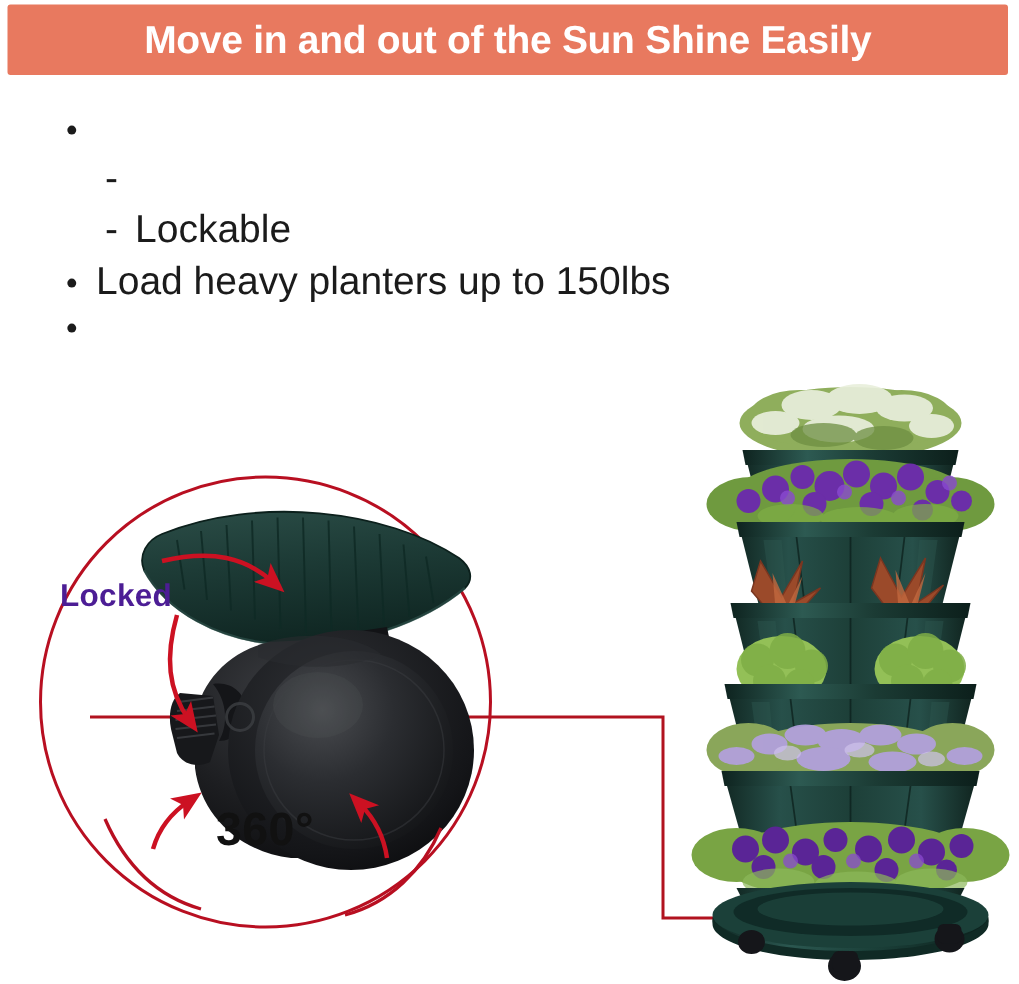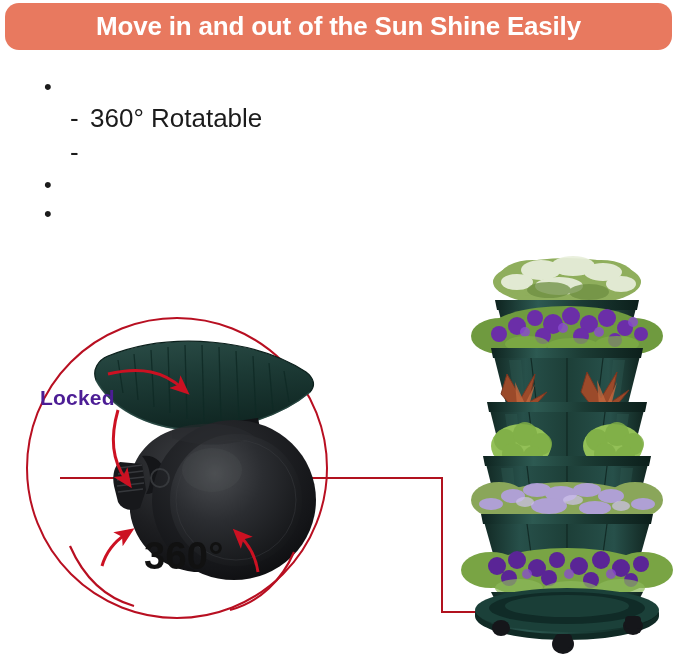--- a/index.html
+++ b/index.html
@@ -17,21 +17,21 @@
   }
 
   
   #banner {
     position: absolute;
     left: 5px;
     top: 3px;
     width: 667px;
     height: 47px;
     background: #e8795f;
-    border-radius: 14px;
+    border-radius: 2px;
     box-sizing: border-box;
     display: flex;
     align-items: center;
     justify-content: center;
   }
   #banner-title {
     color: #ffffff;
     font-size: 26px;
     font-weight: bold;
     letter-spacing: -0.2px;
@@ -84,21 +84,21 @@
     font-size: 21px;
     font-weight: bold;
     color: #4c1d95;
     letter-spacing: 0.2px;
     white-space: nowrap;
   }
   #deg-label {
     position: absolute;
     left: 144px;
     top: 535px;
-    font-size: 38px;
+    font-size: 31px;
     font-weight: bold;
     color: #111111;
     letter-spacing: 0.3px;
     white-space: nowrap;
   }
 
   
   #connector { position: absolute; left: 0; top: 0; }
 
   
@@ -117,27 +117,28 @@
 <div id="banner">
   <span id="banner-title">Move in and out of the Sun Shine Easily</span>
 </div>
 
 <div id="features">
   <div class="feat-row">
     <span class="marker dot">•</span>
   </div>
   <div class="feat-row sub">
     <span class="marker">-</span>
-    <span class="feat-text">360° Rotatable</span>
   </div>
   <div class="feat-row sub">
     <span class="marker">-</span>
+    <span class="feat-text">Lockable</span>
   </div>
   <div class="feat-row">
     <span class="marker dot">•</span>
+    <span class="feat-text">Load heavy planters up to 150lbs</span>
   </div>
   <div class="feat-row">
     <span class="marker dot">•</span>
   </div>
 </div>
 
 <svg id="connector" width="679" height="656">
   <polyline points="60,478 442,478 442,612 489,612" fill="none" stroke="#b1121f" stroke-width="2"></polyline>
   <circle cx="491" cy="612" r="6" fill="#d40a17"></circle>
 </svg>

